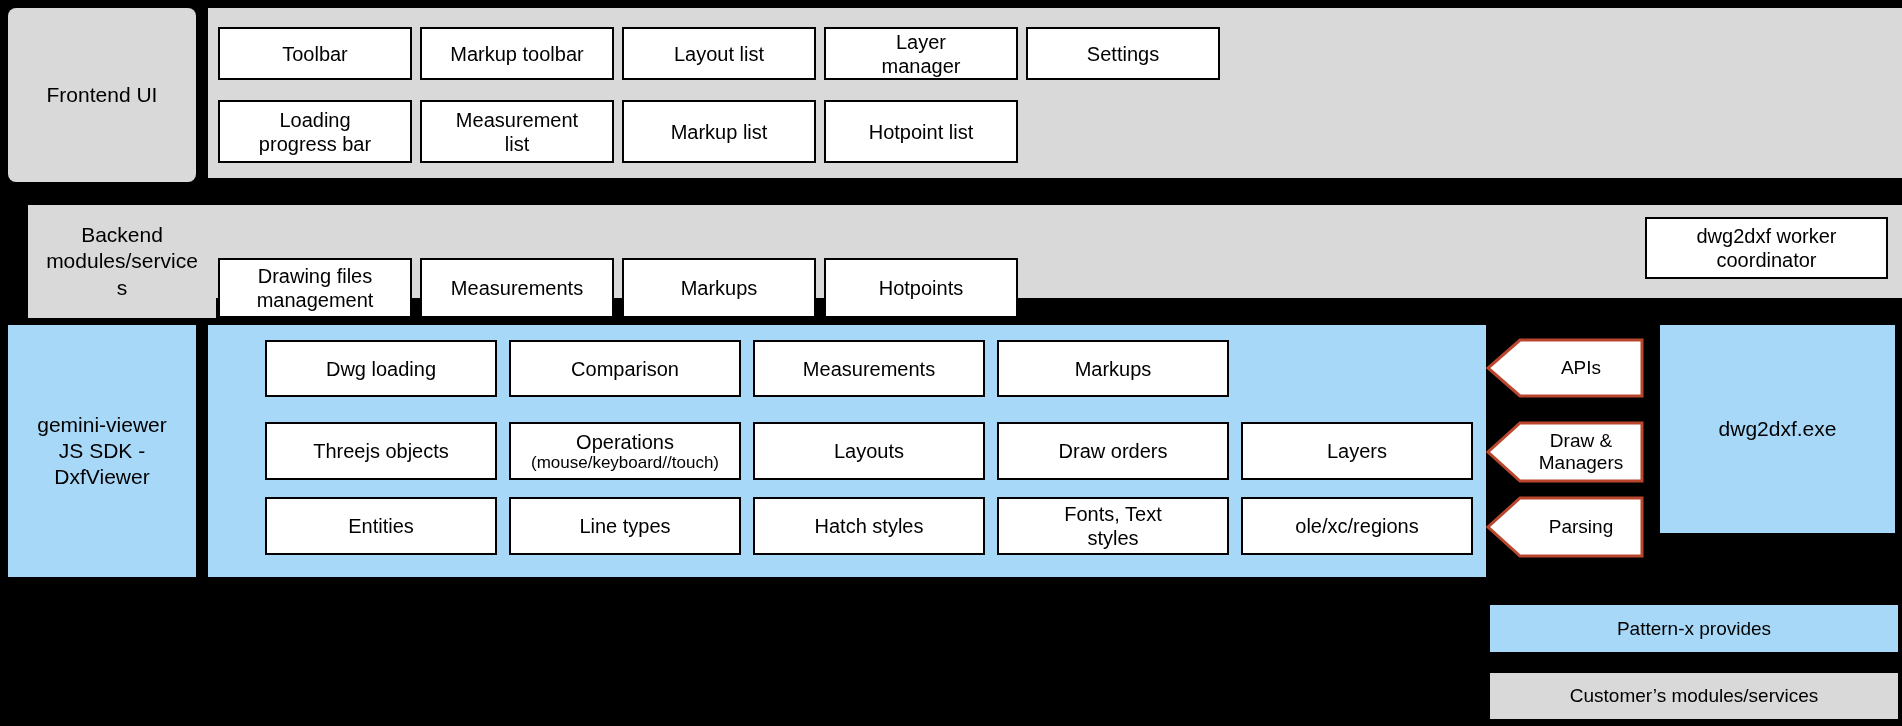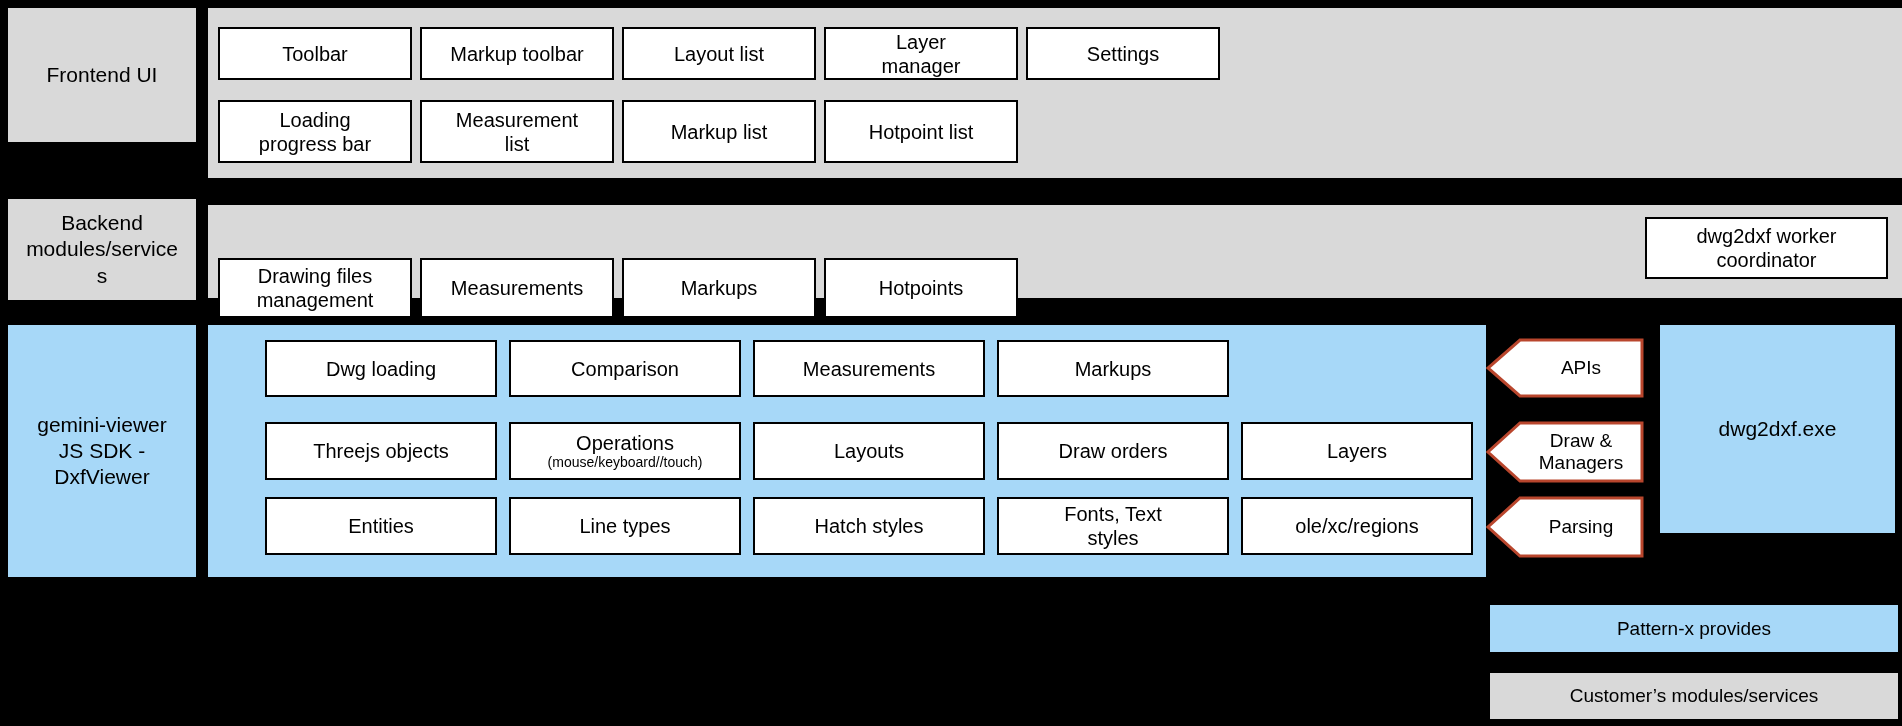--- a/index.html
+++ b/index.html
@@ -14,22 +14,22 @@
   
   .side-label{
     position:absolute;left:8px;width:188px;
     display:flex;align-items:center;justify-content:center;
     text-align:center;font-size:21px;line-height:1.25;
     padding:0 17px;box-sizing:border-box;
     overflow-wrap:break-word;word-break:break-word;
   }
   .gray-fill{background:var(--gray,#d9d9d9);}
   .blue-fill{background:var(--blue,#a7d8f8);}
-  .frontend-label{top:8px;height:134px;}
-  .backend-label{top:199px;height:101px;}
+  .frontend-label{top:8px;height:174px;border-radius:8px;}
+  .backend-label{top:205px;height:113px;margin-left:20px;}
   .sdk-label{top:325px;height:252px;}
   
   .panel{position:absolute;box-sizing:border-box;}
   .frontend-panel{left:208px;top:8px;width:1694px;height:170px;}
   .backend-panel{left:208px;top:205px;width:1694px;height:93px;}
   .sdk-panel{left:208px;top:325px;width:1278px;height:252px;}
   
   .boxrow{position:absolute;display:flex;gap:8px;}
   .f-row1{left:10px;top:19px;}
   .f-row2{left:10px;top:92px;}
@@ -43,21 +43,21 @@
     box-sizing:border-box;
     display:flex;flex-direction:column;align-items:center;justify-content:center;
     text-align:center;font-size:20px;line-height:1.2;
   }
   .f-row1 .wbox{width:194px;height:53px;padding:0 28px;}
   .f-row2 .wbox{width:194px;height:63px;padding:0 28px;}
   .b-row  .wbox{width:194px;height:60px;padding:0 28px;}
   .s-row1 .wbox{width:232px;height:57px;padding:12px 40px;}
   .s-row2 .wbox{width:232px;height:58px;padding:0 40px;}
   .s-row3 .wbox{width:232px;height:58px;padding:0 40px;}
-  .wbox-sub{font-size:14px;line-height:1.1;}
+  .wbox-sub{font-size:17px;line-height:1.1;}
   .worker-box{
     position:absolute;left:1437px;top:12px;width:243px;height:62px;
     background:#fff;border:2px solid #000;box-sizing:border-box;
     display:flex;align-items:center;justify-content:center;text-align:center;
     font-size:20px;line-height:1.2;padding:0 4px;
   }
   
   .arrow{position:absolute;left:1486px;width:158px;}
   .arrow-apis{top:338px;height:60px;}
   .arrow-draw{top:421px;height:62px;}

